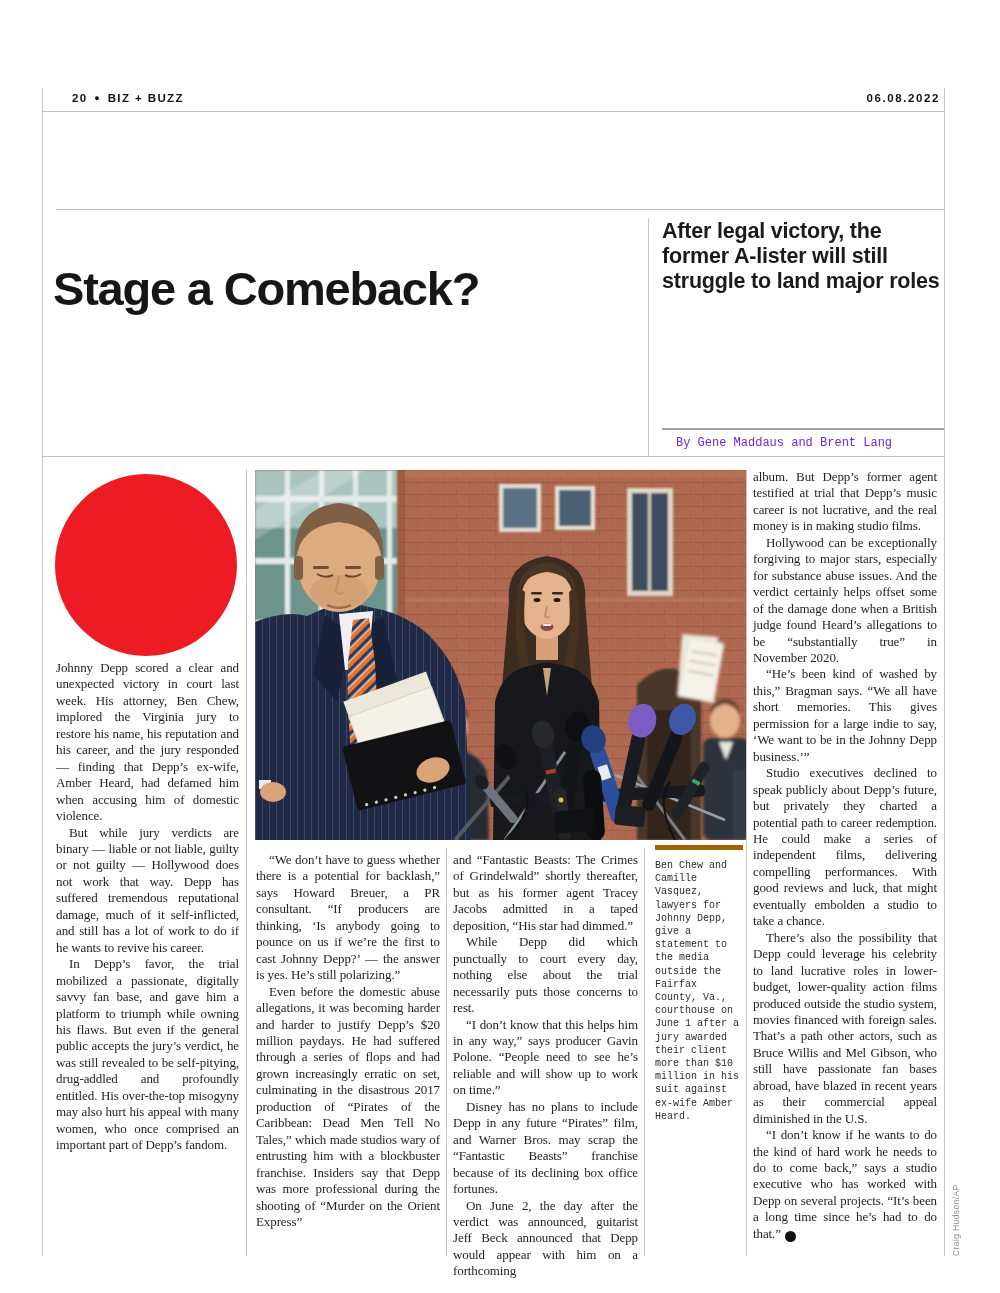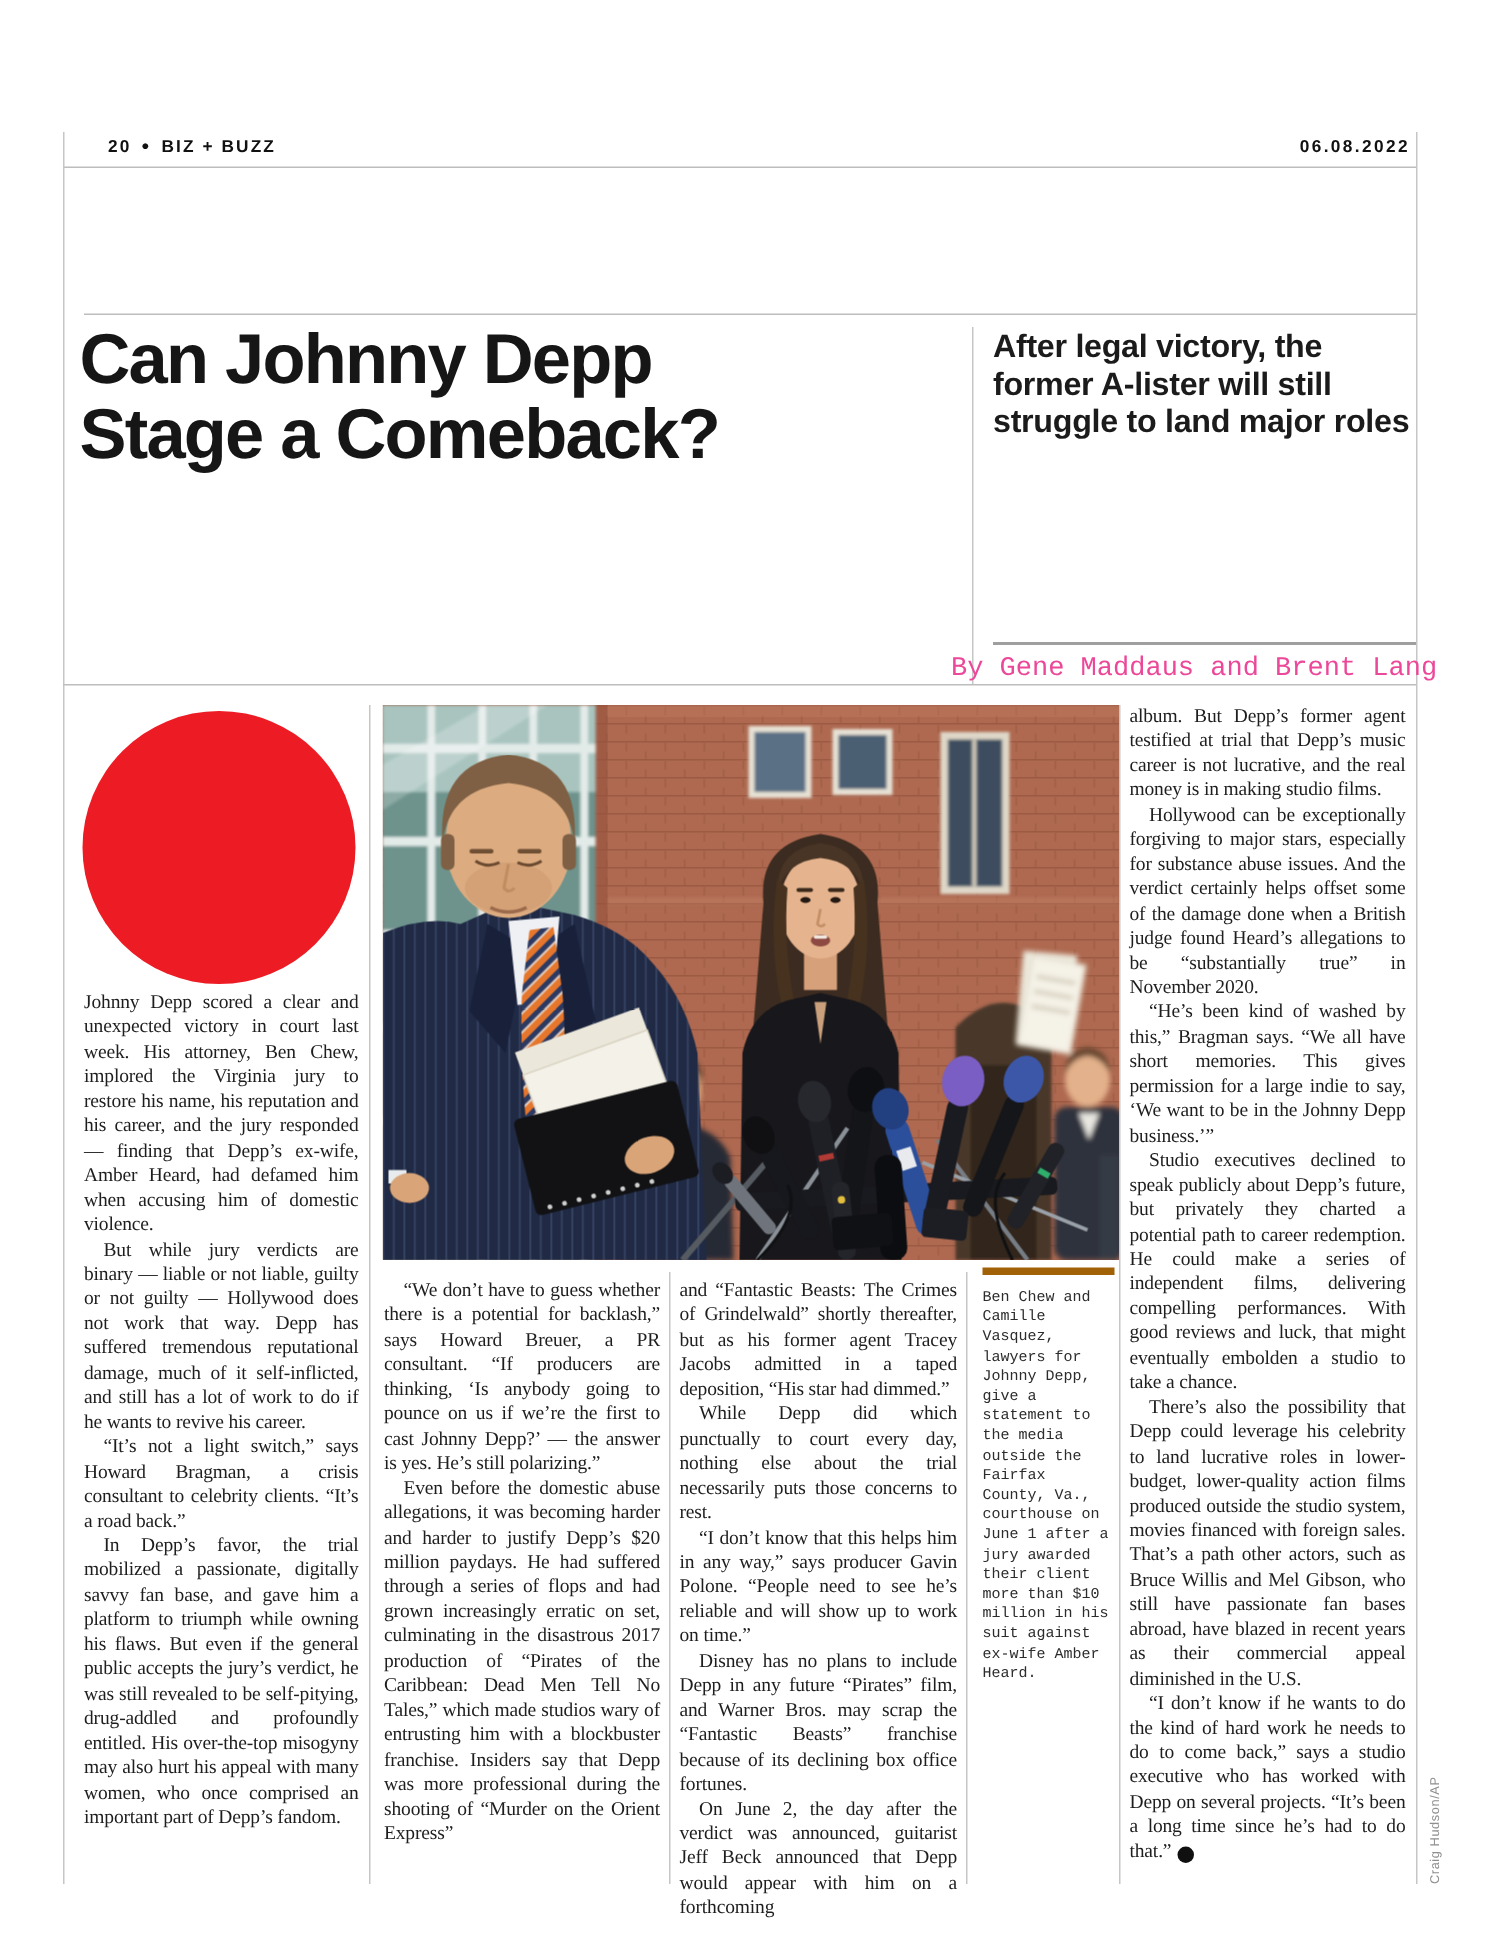--- a/index.html
+++ b/index.html
@@ -14,22 +14,22 @@
           font-weight:700;font-size:11.5px;letter-spacing:1.4px;color:#111;}
   .kicker .bullet{font-size:9px;vertical-align:1px;padding:0 2px;}
   .dateline{position:absolute;right:60px;top:92px;font-family:Liberation Sans, sans-serif;
           font-weight:700;font-size:11.5px;letter-spacing:1.6px;color:#111;}
   
   .headline{position:absolute;left:53px;top:214px;font-family:"Liberation Sans",sans-serif;
           font-weight:800;font-size:47px;line-height:50px;letter-spacing:-1.2px;color:#161616;}
   .standfirst{position:absolute;left:662px;top:219px;width:278px;
           font-family:"Liberation Sans",sans-serif;font-weight:700;font-size:21.5px;
           line-height:25px;letter-spacing:-0.2px;color:#1b1b1b;}
-  .byline{position:absolute;left:634px;top:436px;font-family:"Liberation Mono","DejaVu Sans Mono",monospace;
-          font-size:18px;color:#ec4899;white-space:nowrap;}
+  .byline{position:absolute;left:676px;top:436px;font-family:"Liberation Mono","DejaVu Sans Mono",monospace;
+          font-size:12px;color:#6d28d9;white-space:nowrap;}
   
   .red-disc{position:absolute;left:55px;top:474px;width:182px;height:182px;border-radius:50%;}
   
   .bodycol{position:absolute;font-family:"Liberation Serif",serif;font-size:13px;
            line-height:16.45px;text-align:justify;color:#1e1e1e;letter-spacing:-0.1px;}
   .bodycol p{margin:0;}
   .bodycol p.ind{text-indent:13px;}
   .endmark{display:inline-block;width:11px;height:11px;margin-left:4px;background:#101010;
            border-radius:50%;color:#fff;text-align:center;
            font:700 8px/11px "Liberation Sans",sans-serif;vertical-align:-1px;}
@@ -59,37 +59,36 @@
 
   <div class="hline" style="left:42px;top:111px;width:902px;"></div>
   <div class="vline" style="left:42px;top:88px;height:1168px;"></div>
   <div class="vline" style="left:944px;top:88px;height:1168px;"></div>
   <div class="hline" style="left:56px;top:209px;width:888px;"></div>
   <div class="vline" style="left:648px;top:218px;height:238px;"></div>
   <div class="hline thick" style="left:662px;top:428px;width:282px;"></div>
   <div class="hline" style="left:42px;top:456px;width:902px;"></div>
 
   <h1 class="headline" style="margin:0;">
-    <span>Can Johnny Depp</span><br>
+    <br>
     <span>Stage a Comeback?</span>
   </h1>
   <div class="standfirst">After legal victory, the former A-lister will still struggle to land major roles</div>
   <div class="byline">By Gene Maddaus and Brent Lang</div>
 
   <div class="red-disc" style="background: rgb(237, 28, 36);"></div>
 
   <div class="vline" style="left:246px;top:470px;height:786px;"></div>
   <div class="vline" style="left:446px;top:848px;height:408px;"></div>
   <div class="vline" style="left:644px;top:848px;height:408px;"></div>
   <div class="vline" style="left:746px;top:470px;height:786px;"></div>
 
   <div class="bodycol" style="left:56px;top:660px;width:183px;">
       <p>Johnny Depp scored a clear and unexpected victory in court last week. His attorney, Ben Chew, implored the Virginia jury to restore his name, his reputation and his career, and the jury responded — finding that Depp’s ex-wife, Amber Heard, had defamed him when accusing him of domestic violence.</p>
       <p class="ind">But while jury verdicts are binary — liable or not liable, guilty or not guilty — Hollywood does not work that way. Depp has suffered tremendous reputational damage, much of it self-inflicted, and still has a lot of work to do if he wants to revive his career.</p>
-      <p class="ind">“It’s not a light switch,” says Howard Bragman, a crisis consultant to celebrity clients. “It’s a road back.”</p>
       <p class="ind">In Depp’s favor, the trial mobilized a passionate, digitally savvy fan base, and gave him a platform to triumph while owning his flaws. But even if the general public accepts the jury’s verdict, he was still revealed to be self-pitying, drug-addled and profoundly entitled. His over-the-top misogyny may also hurt his appeal with many women, who once comprised an important part of Depp’s fandom.</p>
     </div>
   <div class="bodycol" style="left:256px;top:852px;width:184px;">
       <p class="ind">“We don’t have to guess whether there is a potential for backlash,” says Howard Breuer, a PR consultant. “If producers are thinking, ‘Is anybody going to pounce on us if we’re the first to cast Johnny Depp?’ — the answer is yes. He’s still polarizing.”</p>
       <p class="ind">Even before the domestic abuse allegations, it was becoming harder and harder to justify Depp’s $20 million paydays. He had suffered through a series of flops and had grown increasingly erratic on set, culminating in the disastrous 2017 production of “Pirates of the Caribbean: Dead Men Tell No Tales,” which made studios wary of entrusting him with a blockbuster franchise. Insiders say that Depp was more professional during the shooting of “Murder on the Orient Express”</p>
     </div>
   <div class="bodycol" style="left:453px;top:852px;width:185px;">
       <p>and “Fantastic Beasts: The Crimes of Grindelwald” shortly thereafter, but as his former agent Tracey Jacobs admitted in a taped deposition, “His star had dimmed.”</p>
       <p class="ind">While Depp did which punctually to court every day, nothing else about the trial necessarily puts those concerns to rest.</p>
       <p class="ind">“I don’t know that this helps him in any way,” says producer Gavin Polone. “People need to see he’s reliable and will show up to work on time.”</p>

